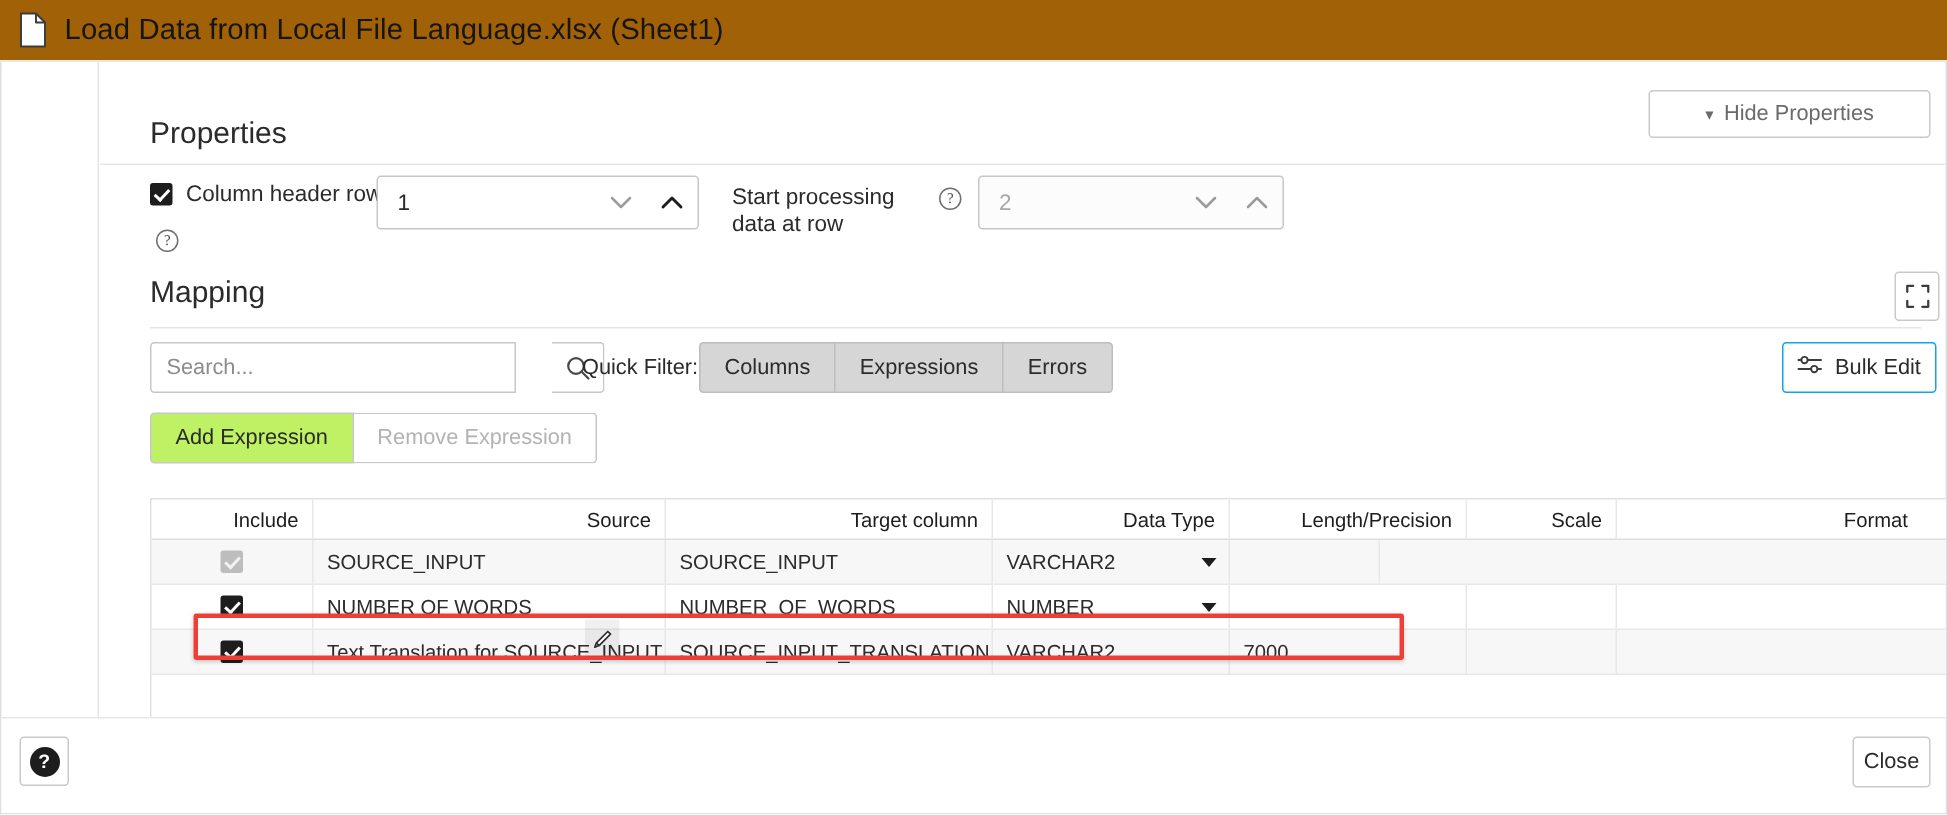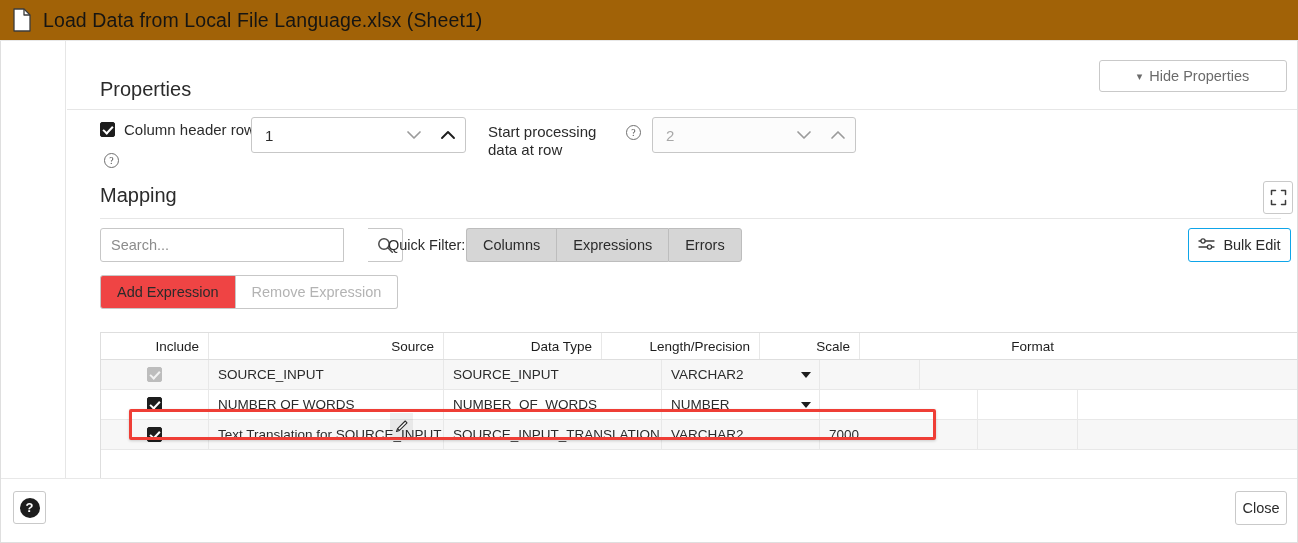--- a/index.html
+++ b/index.html
@@ -266,21 +266,21 @@
   .expr-group {
     position: absolute;
     left: 99px; top: 234px;
     display: flex;
     height: 34px;
   }
   .expr-btn {
     height: 34px;
     padding: 0 16px;
     border: 1px solid #c7c7c7;
-    background: #ef4444;
+    background: #bef264;
     display: flex; align-items: center; justify-content: center;
     font-size: 14.5px; color: #2b2b2b;
     cursor: pointer;
     white-space: nowrap;
   }
   .expr-btn:first-child { border-radius: 3px 0 0 3px; }
   .expr-btn.disabled {
     color: #b3b3b3;
     border-left: none;
     border-radius: 0 3px 3px 0;
@@ -528,20 +528,21 @@
 
       <div class="expr-group">
         <div class="expr-btn">Add Expression</div>
         <div class="expr-btn disabled">Remove Expression</div>
       </div>
 
       <div class="grid">
         <div class="grid-header">
           <div class="gh c-include">Include</div>
           <div class="gh c-source">Source</div>
+          <div class="gh c-target">Target column</div>
           <div class="gh c-datatype">Data Type</div>
           <div class="gh c-length">Length/Precision</div>
           <div class="gh c-scale">Scale</div>
           <div class="gh c-format">Format</div>
         </div>
 
         <div class="grid-row alt">
           <div class="gc c-include center">
             <span class="chk disabled"></span>
           </div>

